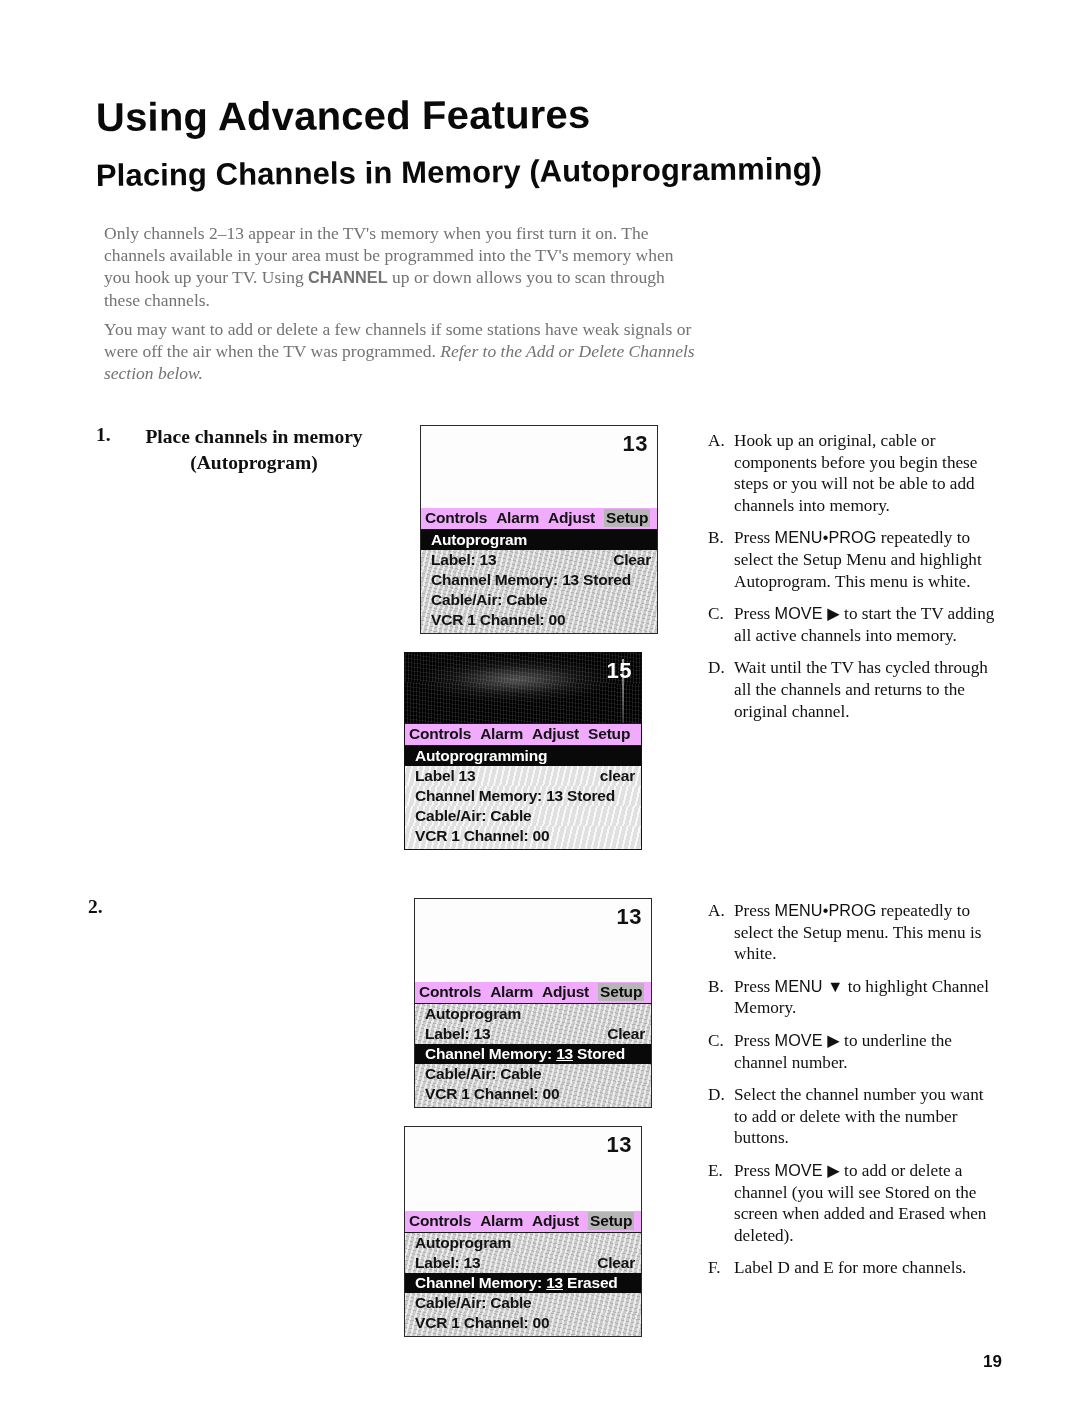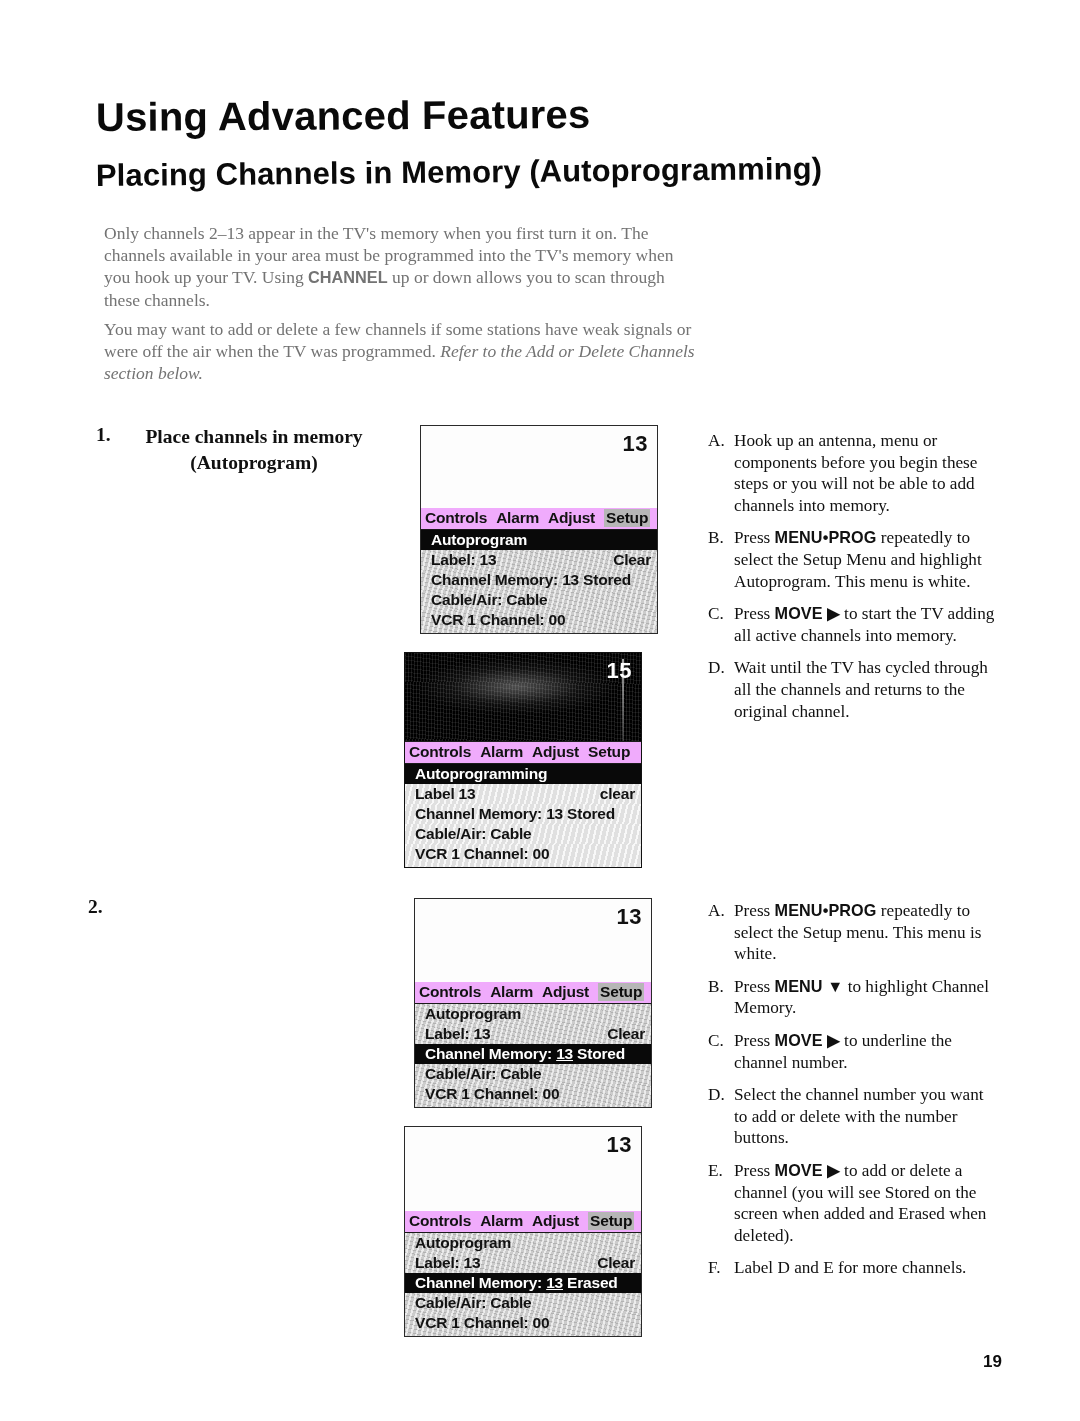--- a/index.html
+++ b/index.html
@@ -95,21 +95,21 @@
     margin-bottom: 11px;
     color: #111;
   }
   .instr-letter {
     width: 26px;
     flex: 0 0 26px;
   }
   .instr-body { flex: 1 1 auto; }
   .instr-body b {
     font-family: "Liberation Sans", sans-serif;
-    font-weight: bold;
+    font-weight: normal;
     font-size: 16.2px;
     letter-spacing: 0.1px;
   }
 
   
   .tv {
     position: absolute;
     width: 238px;
     border: 1.6px solid #2a2a2a;
     box-sizing: border-box;
@@ -230,21 +230,21 @@
   </p>
 
   <div class="step-num" style="left:96px; top:424px;">1.</div>
   <div class="step-text" style="left:124px; top:424px; width:260px;text-align:center;">Place channels in memory (Autoprogram)</div>
 
   <div class="step-num" style="left:88px; top:896px;">2.</div>
 
   <div class="instr-block" style="top:430px;">
     <div class="instr-item">
       <span class="instr-letter">A.</span>
-      <span class="instr-body"><span>Hook up an antenna, menu or components before you begin these steps or you will not be able to add channels into memory.</span></span>
+      <span class="instr-body"><span>Hook up an original, cable or components before you begin these steps or you will not be able to add channels into memory.</span></span>
     </div>
     <div class="instr-item">
       <span class="instr-letter">B.</span>
       <span class="instr-body"><span>Press </span><b>MENU•PROG</b><span> repeatedly to select the Setup Menu and highlight Autoprogram. This menu is white.</span></span>
     </div>
     <div class="instr-item">
       <span class="instr-letter">C.</span>
       <span class="instr-body"><span>Press </span><b>MOVE ▶</b><span> to start the TV adding all active channels into memory.</span></span>
     </div>
     <div class="instr-item">
@@ -306,21 +306,21 @@
       <span>Cable/Air: Cable</span>
       <span></span>
     </div>
     <div class="row gray-bg" style="padding-bottom:4px;">
       <span>VCR 1 Channel: 00</span>
       <span></span>
     </div>
   </div>
 
   <div class="tv" style="left:404px; top:652px; border-color:#111;">
-    <div class="tv-upper static" style="height:88px;">
+    <div class="tv-upper static" style="height:70px;">
       <div class="chan-num light">15</div>
     </div>
     <div class="menubar boxed">
       <span>Controls</span>
       <span>Alarm</span>
       <span>Adjust</span>
       <span>Setup</span>
     </div>
     <div class="row inverted">
       <span>Autoprogramming</span>

